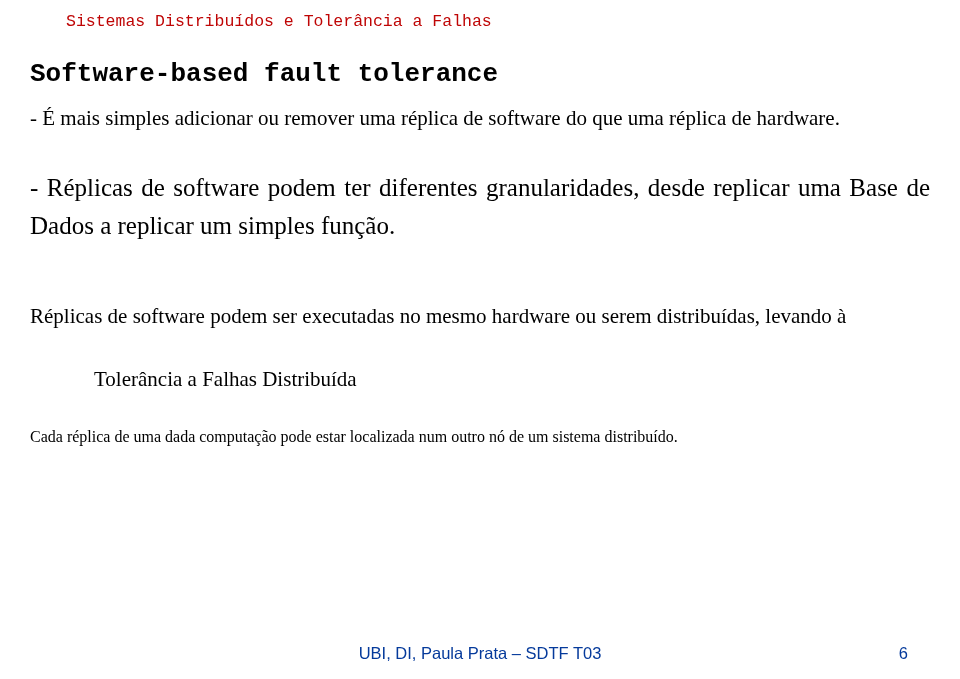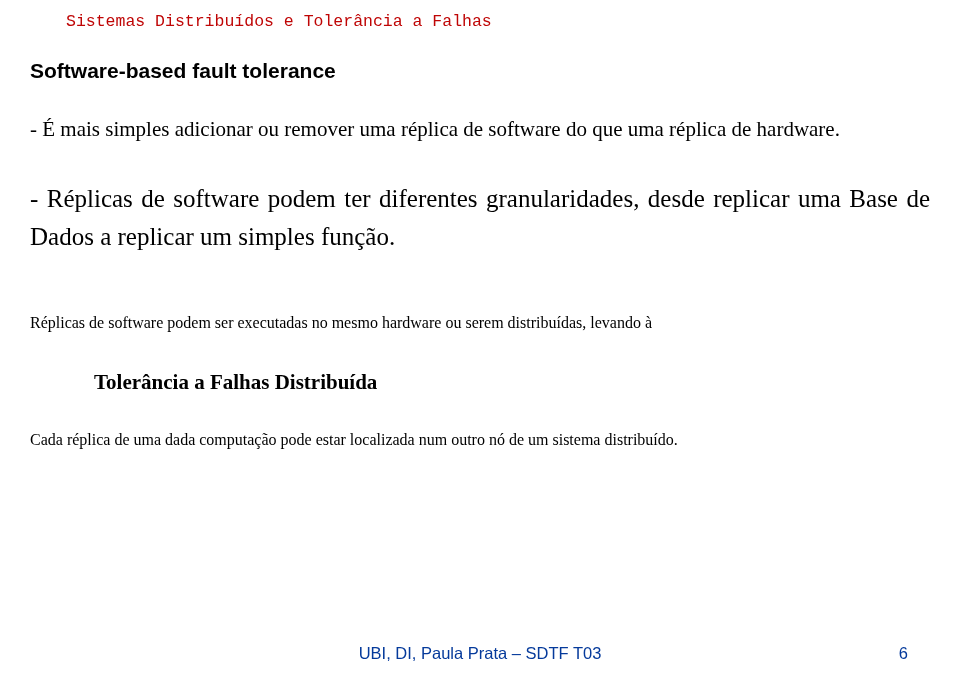--- a/index.html
+++ b/index.html
@@ -17,50 +17,49 @@
       padding: 12px 30px 20px 30px;
     }
     .header {
       color: #bf0505;
       font-family: Liberation Mono, monospace;
       font-size: 16.5px;
       margin-left: 36px;
       margin-bottom: 28px;
     }
     .title {
-      font-family: Liberation Sans, sans-serif;
+      font-family: Liberation Mono, monospace;
       font-weight: bold;
-      font-size: 21px;
-      margin-bottom: 30px;
+      font-size: 26px;
+      margin-bottom: 13px;
       margin-left: 0;
     }
     .para1 {
       font-size: 21px;
       line-height: 1.55;
       margin-bottom: 34px;
       text-align: justify;
     }
     .para2 {
       font-size: 25px;
       line-height: 1.55;
       margin-bottom: 54px;
       text-align: justify;
     }
     .para3 {
-      font-size: 16px;
+      font-size: 21px;
       line-height: 1.55;
       margin-bottom: 30px;
       text-align: justify;
     }
     .indent {
       font-size: 21px;
       line-height: 1.55;
       margin-left: 64px;
       margin-bottom: 30px;
-      font-weight: bold;
     }
     .para4 {
       font-size: 16px;
       line-height: 1.55;
       text-align: justify;
     }
     .footer {
       position: absolute;
       bottom: 16px;
       left: 0;

